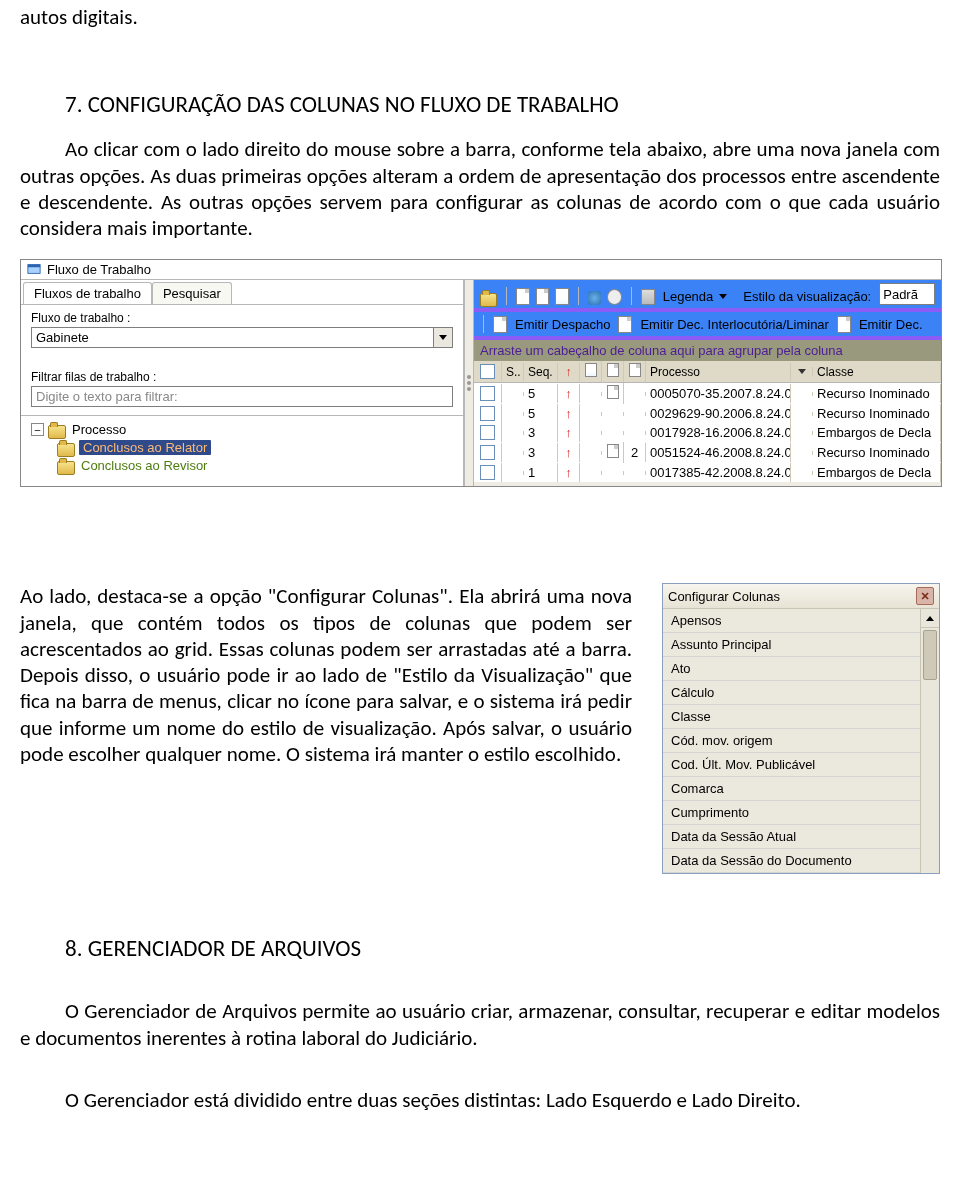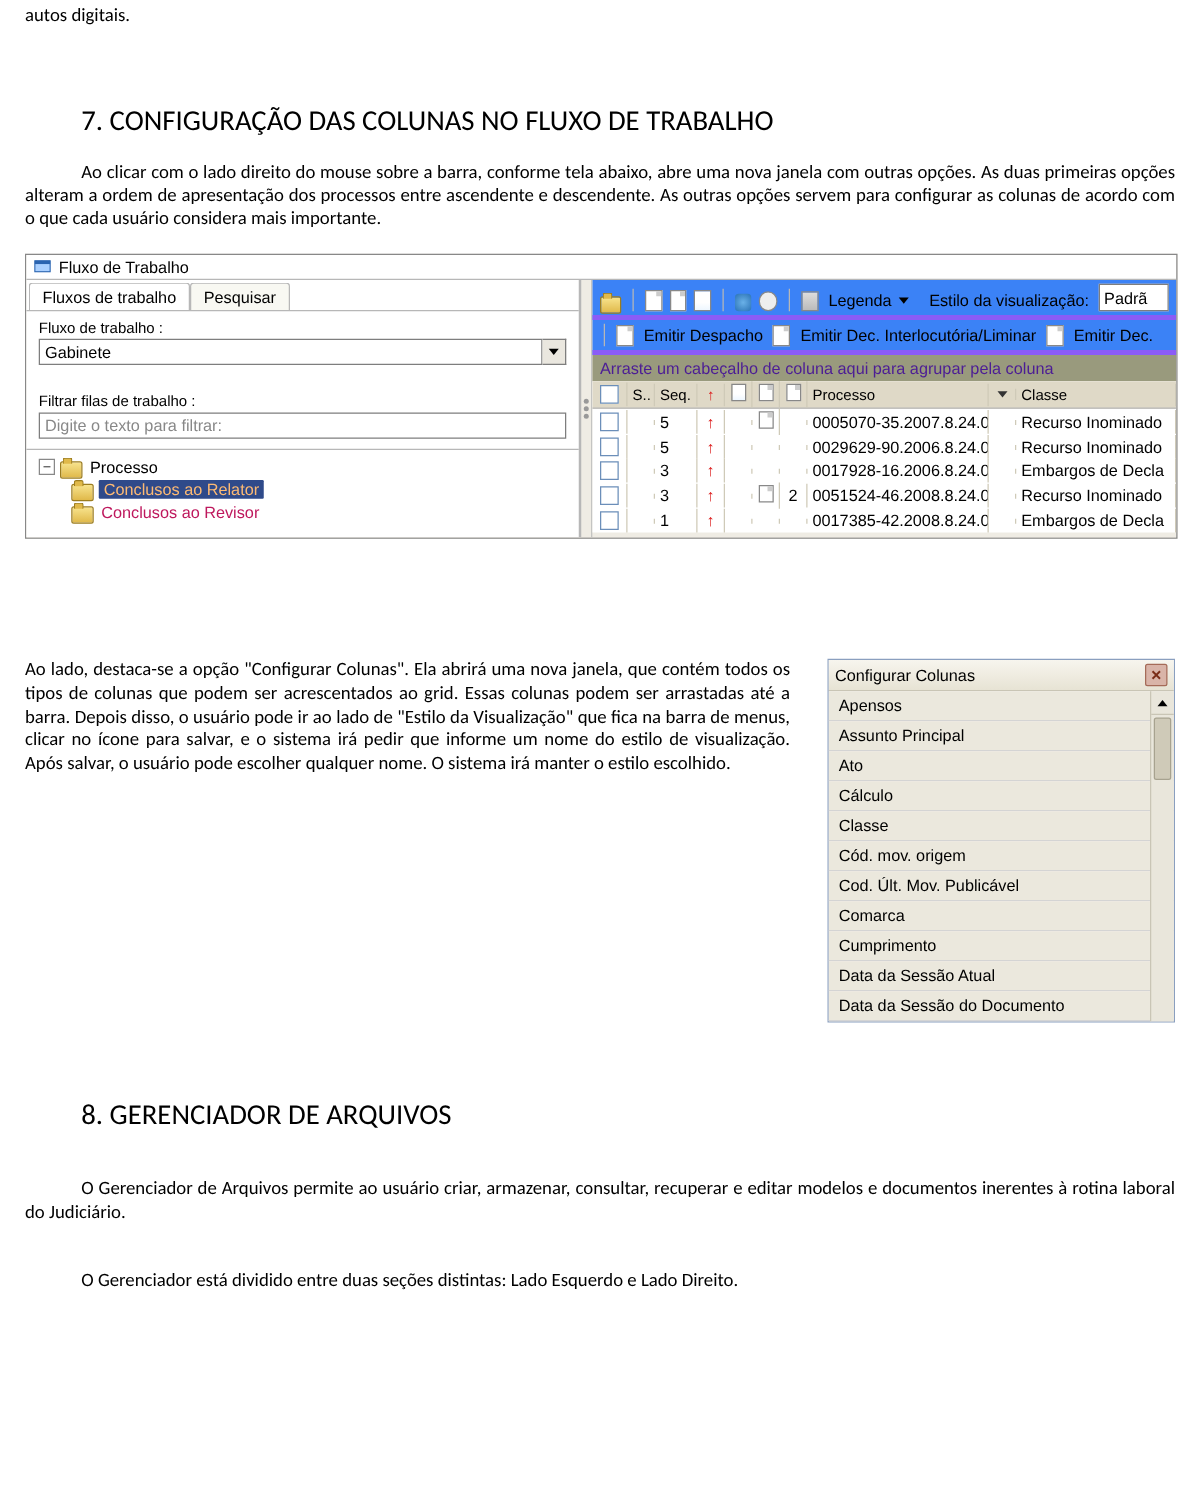--- a/index.html
+++ b/index.html
@@ -1,18 +1,18 @@
 <!DOCTYPE html>
 <html><head>
 <meta charset="utf-8">
 <style>
   html,body{margin:0;padding:0;background:#fff;color:#000;font-family:Calibri,Arial,sans-serif}
   body{width:960px;margin:0 auto;padding:0 20px 40px 20px;box-sizing:border-box}
   .section-title{font-size:23px;font-weight:normal}
-  .body-text{font-size:15px;line-height:1.25}
+  .body-text{font-size:21px;line-height:1.25}
   .justify{text-align:justify}
   .indent{text-indent:45px}
   .gap-s{height:18px}
   .gap-m{height:36px}
   .gap-l{height:60px}
 
   
   .win{border:1px solid #888;background:#efece4;font-family:Tahoma,Arial,sans-serif;font-size:13px;color:#000;width:100%;overflow:hidden}
   .win-title{display:flex;align-items:flex-start;gap:6px;padding:2px 6px;background:#fff;border-bottom:1px solid #b7b7b7}
   .title-icon{width:14px;height:14px;display:inline-block}
@@ -138,21 +138,21 @@
           <span class="box-minus">‒</span>
           <span class="ic ic-folder"></span>
           <span class="node">Processo</span>
         </div>
         <div class="tree-row" style="padding-left:26px">
           <span class="ic ic-folder"></span>
           <span class="node-sel">Conclusos ao Relator</span>
         </div>
         <div class="tree-row" style="padding-left:26px">
           <span class="ic ic-folder"></span>
-          <span class="node" style="color:#be185d">Conclusos ao Revisor</span>
+          <span class="node" style="color:#4d7c0f">Conclusos ao Revisor</span>
         </div>
       </div>
     </div>
 
     <div class="splitter">
         <span></span>
         <span></span>
         <span></span>
       </div>
 

